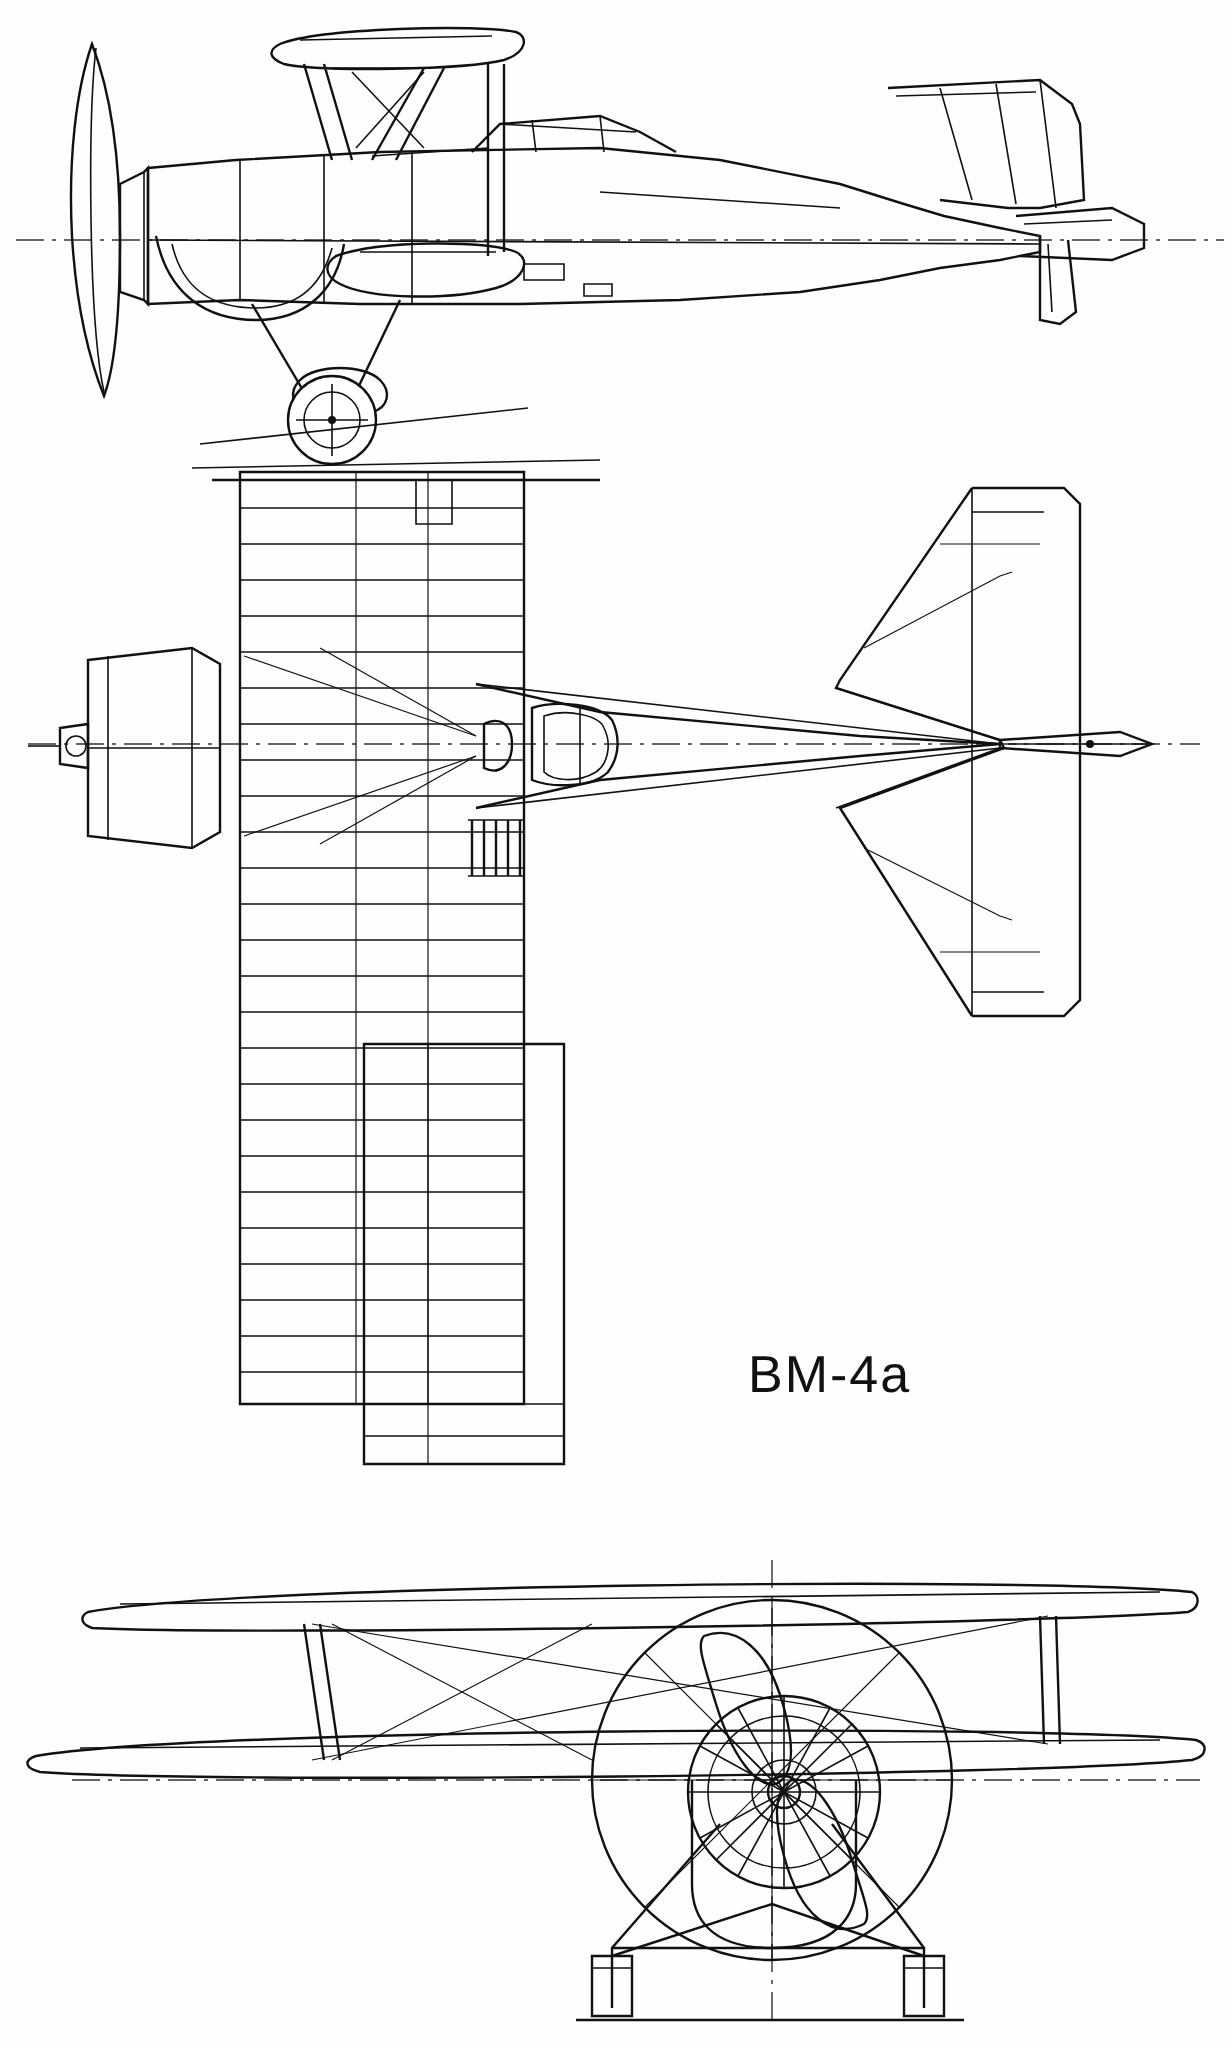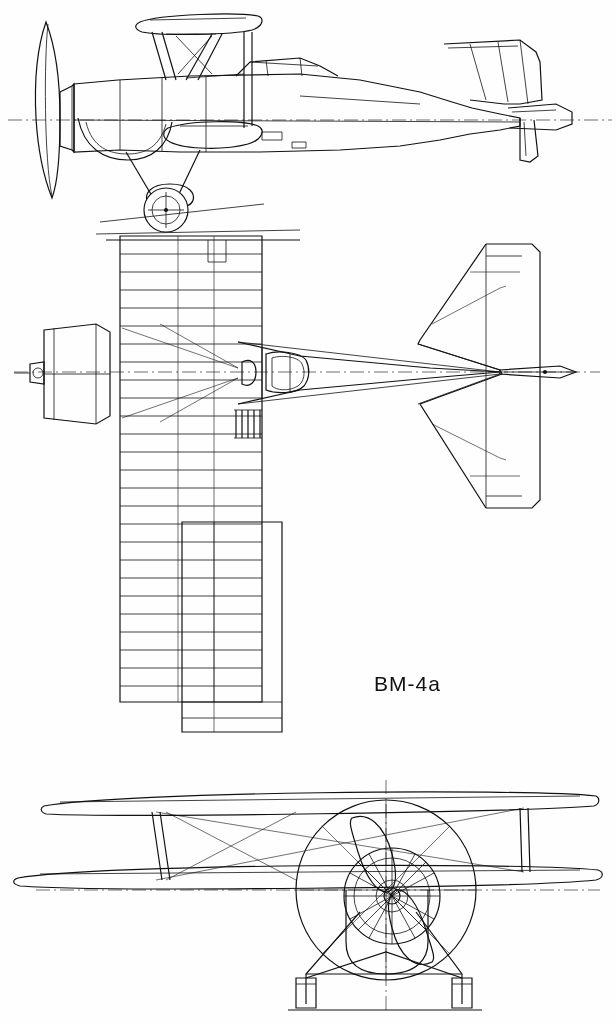--- a/index.html
+++ b/index.html
@@ -22,21 +22,21 @@
   }
   #side-view   { left: 0;   top: 0;    width: 616px; height: 240px; }
   #top-view    { left: 0;   top: 232px; width: 616px; height: 530px; }
   #front-view  { left: 0;   top: 762px; width: 616px; height: 262px; }
 
   #caption {
     position: absolute;
     left: 374px;
     top: 672px;
     font-family: "Liberation Sans", sans-serif;
-    font-size: 21px;
+    font-size: 26px;
     letter-spacing: 1px;
     color: #111;
     white-space: nowrap;
   }
   svg { display: block; }
   .ln   { fill: none; stroke: #111; stroke-width: 1.2; }
   .ln-t { fill: none; stroke: #111; stroke-width: 0.8; }
   .ln-h { fill: none; stroke: #111; stroke-width: 0.6; }
   .ctr  { fill: none; stroke: #333; stroke-width: 0.7; stroke-dasharray: 14 4 2 4; }
   .fillw { fill: #ffffff; stroke: #111; stroke-width: 1.2; }

